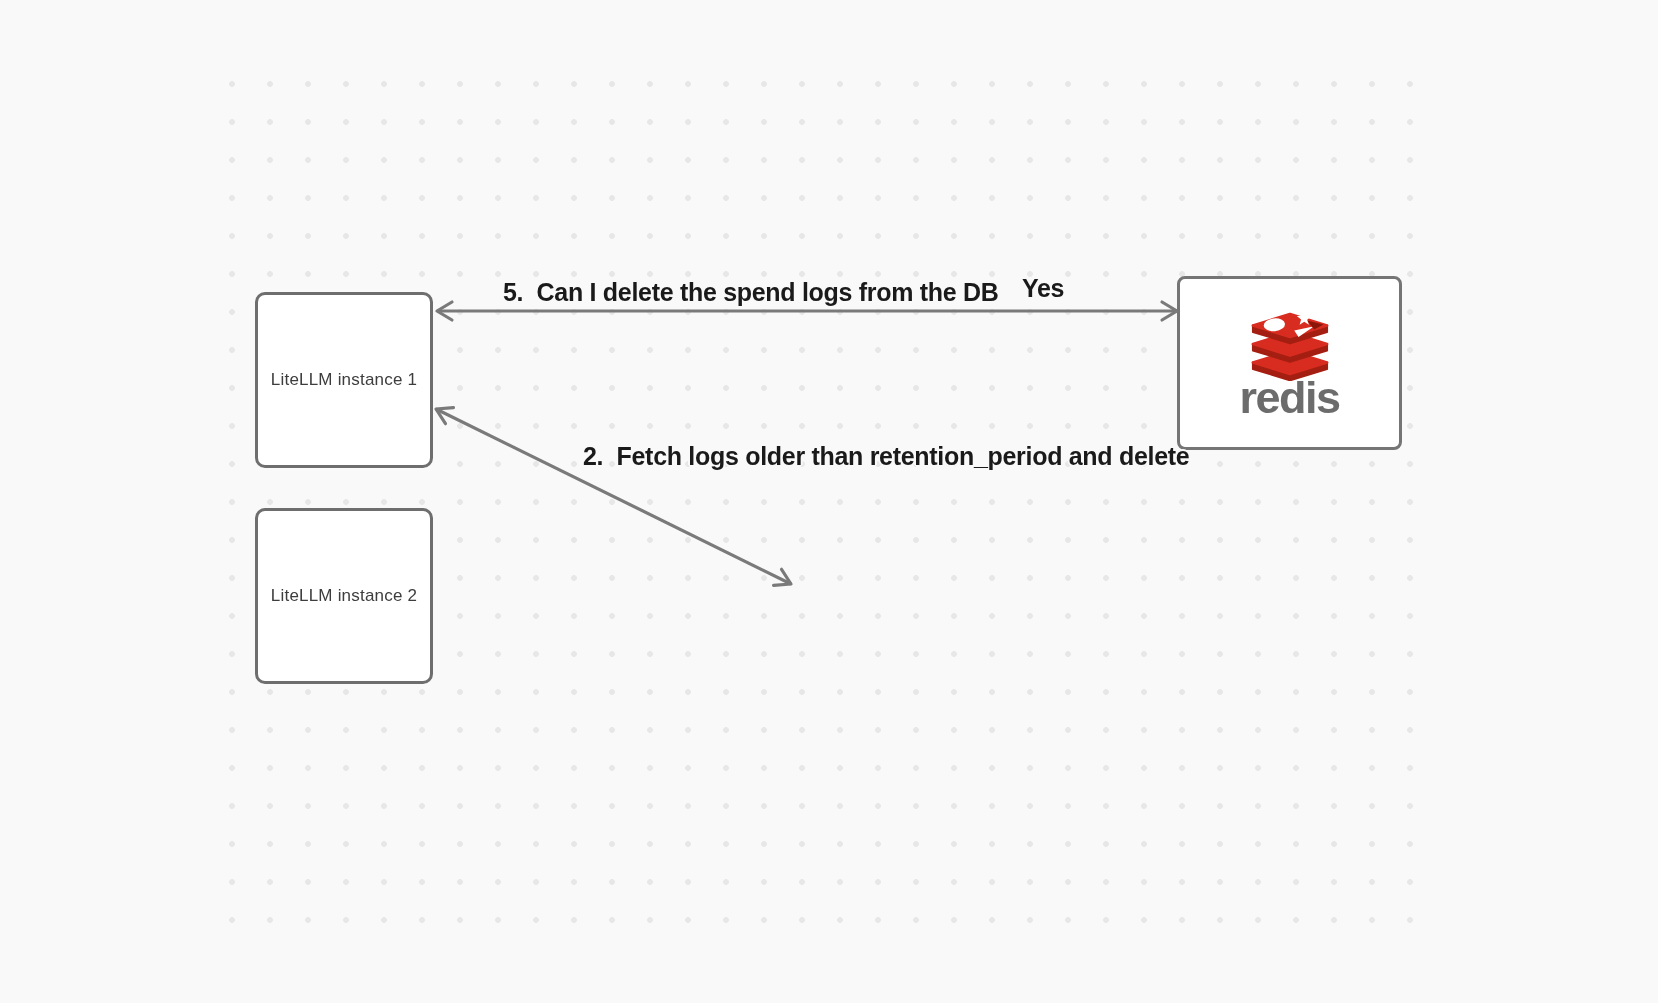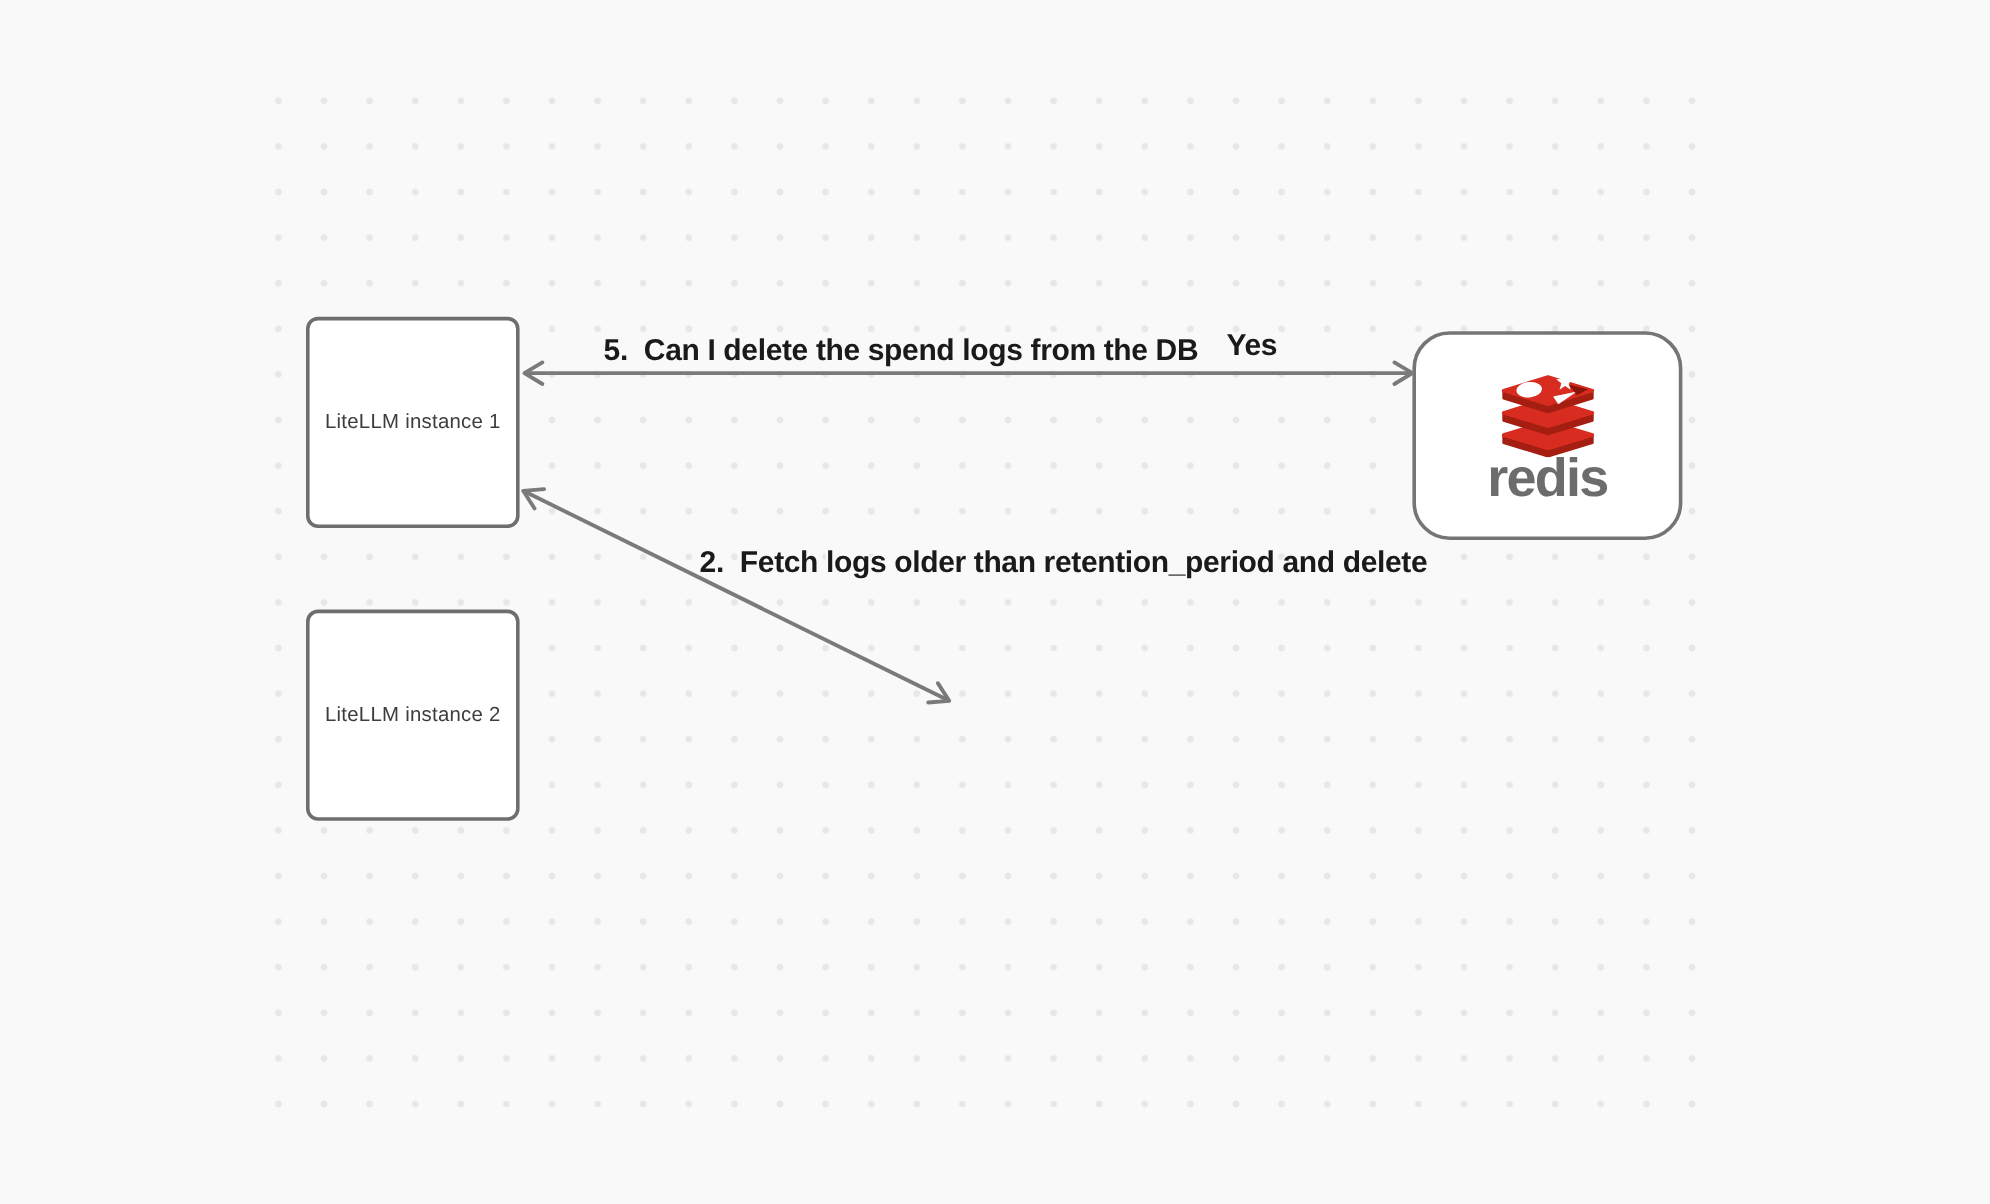--- a/index.html
+++ b/index.html
@@ -13,21 +13,21 @@
   }
   .node{position:absolute;box-sizing:border-box;background:#ffffff;z-index:1;}
   .inst{
     width:178px;height:176px;left:255px;
     border:3.5px solid #6e6e6e;border-radius:10px;
     display:flex;align-items:center;justify-content:center;
   }
   .inst-label{font-size:17px;color:#3d3d3d;letter-spacing:.2px;}
   .redis-node{
     left:1177px;top:276px;width:225px;height:174px;
-    border:3.5px solid #757575;border-radius:31px;
+    border:3.5px solid #757575;border-radius:8px;
     display:flex;flex-direction:column;align-items:center;justify-content:center;
   }
   .redis-word{font-size:45px;font-weight:700;color:#6c6c6c;letter-spacing:-1.5px;margin-top:-6px;line-height:1;}
   .edges{position:absolute;left:0;top:0;z-index:2;pointer-events:none;}
   .edges path{pointer-events:stroke;}
   .db-node{position:absolute;left:796px;top:513px;width:184px;height:178px;z-index:1;}
   .db-cyl{position:absolute;left:0;top:0;}
   .db-row{
     position:absolute;left:4px;top:62px;width:176px;height:84px;
     display:flex;align-items:center;justify-content:center;gap:1px;
@@ -41,21 +41,21 @@
       1px 1px 0 #f9f9f9,-1px -1px 0 #f9f9f9,1px -1px 0 #f9f9f9,-1px 1px 0 #f9f9f9;
   }
 </style>
 </head>
 <body>
 
 <div class="stage">
 
   <div class="dots"></div>
 
-  <div class="node inst" style="top:264px;">
+  <div class="node inst" style="top:292px;">
     <span class="inst-label">LiteLLM instance 1</span>
   </div>
   <div class="node inst" style="top:508px;text-align:center;">
     <span class="inst-label">LiteLLM instance 2</span>
   </div>
 
   <div class="node redis-node">
     <svg width="86" height="74" viewBox="0 0 120 104">
 
       <polygon points="8,78 8,87 60,103 112,87 112,78 60,94" fill="#a41e11" stroke="#a41e11" stroke-width="3" stroke-linejoin="round"></polygon>
@@ -81,15 +81,15 @@
       <marker id="ah" viewBox="0 0 24 24" markerWidth="24" markerHeight="24" refX="20" refY="12" orient="auto-start-reverse" markerUnits="userSpaceOnUse">
         <path d="M5 3 L20 12 L5 21" fill="none" stroke="#7a7a7a" stroke-width="3.2" stroke-linecap="round" stroke-linejoin="round"></path>
       </marker>
     </defs>
     <path d="M437 311 L1177 311" stroke="#7a7a7a" stroke-width="3.2" fill="none" marker-start="url(#ah)" marker-end="url(#ah)"></path>
     <path d="M436 409 L791 584" stroke="#7a7a7a" stroke-width="3.2" fill="none" marker-start="url(#ah)" marker-end="url(#ah)"></path>
   </svg>
 
   <div class="edge-label" style="left:503px;top:280px;">5.  Can I delete the spend logs from the DB</div>
   <div class="edge-label" style="left:1022px;top:276px;">Yes</div>
-  <div class="edge-label" style="left:583px;top:457px;">2.  Fetch logs older than retention_period and delete</div>
+  <div class="edge-label" style="left:583px;top:444px;">2.  Fetch logs older than retention_period and delete</div>
 
 </div>
 
 </body></html>

